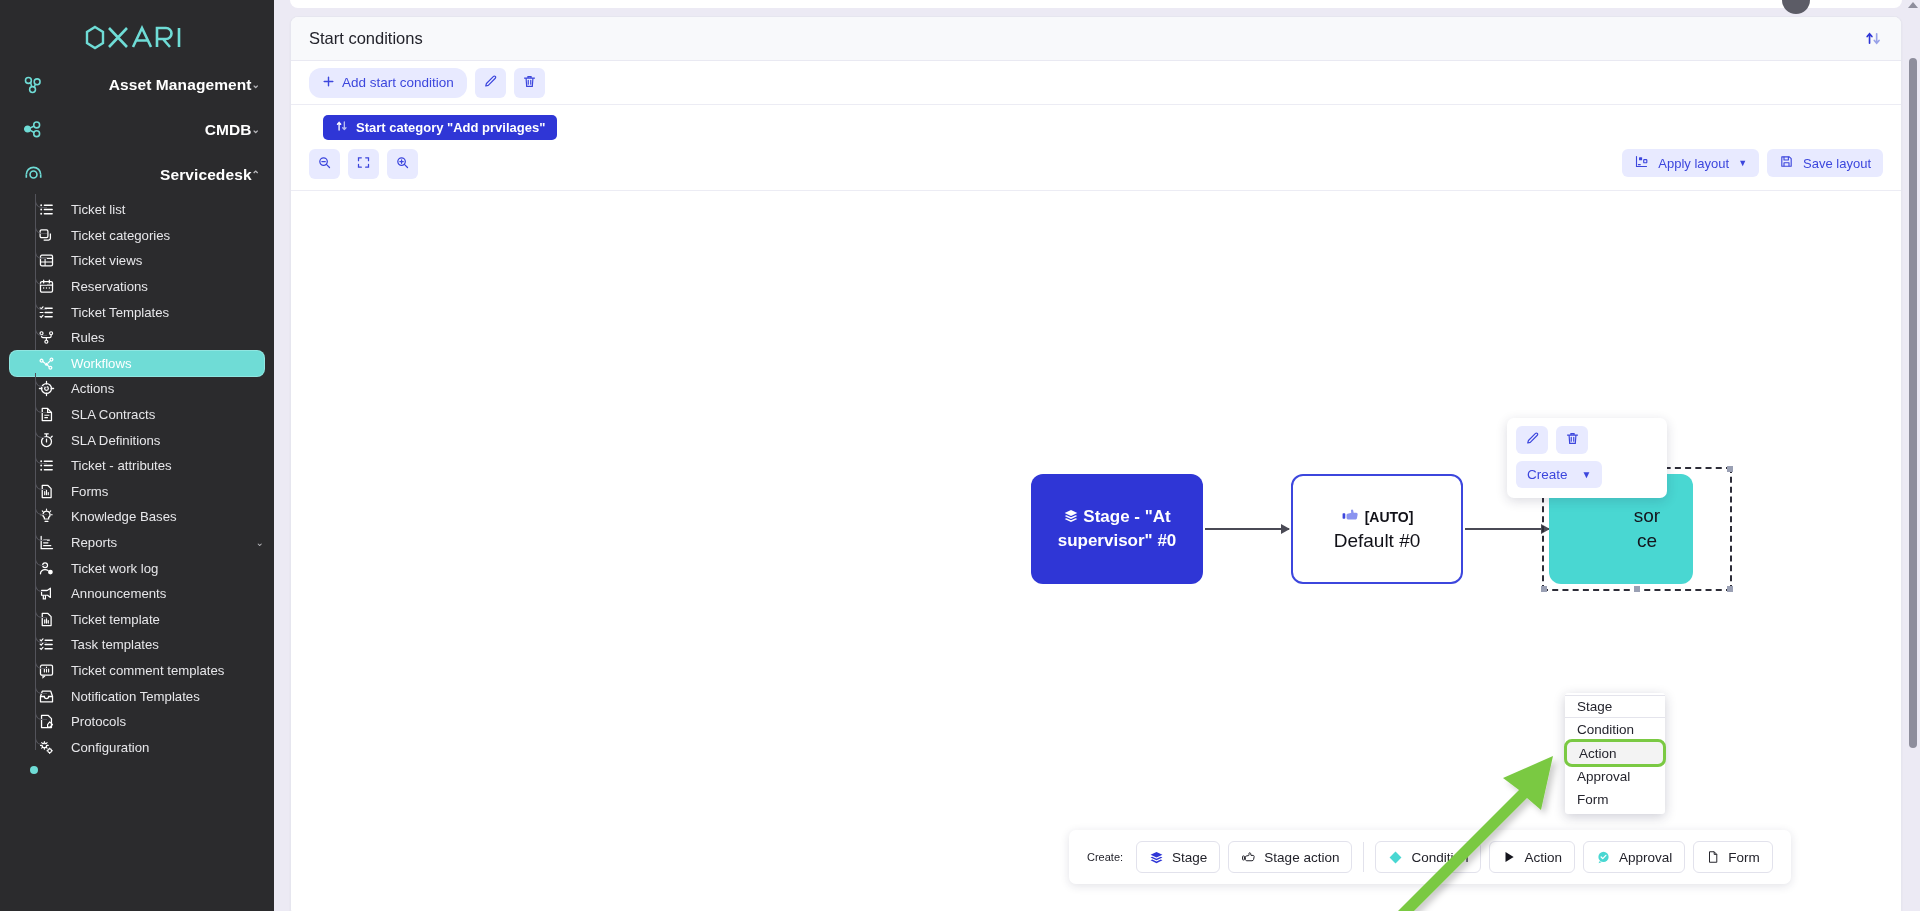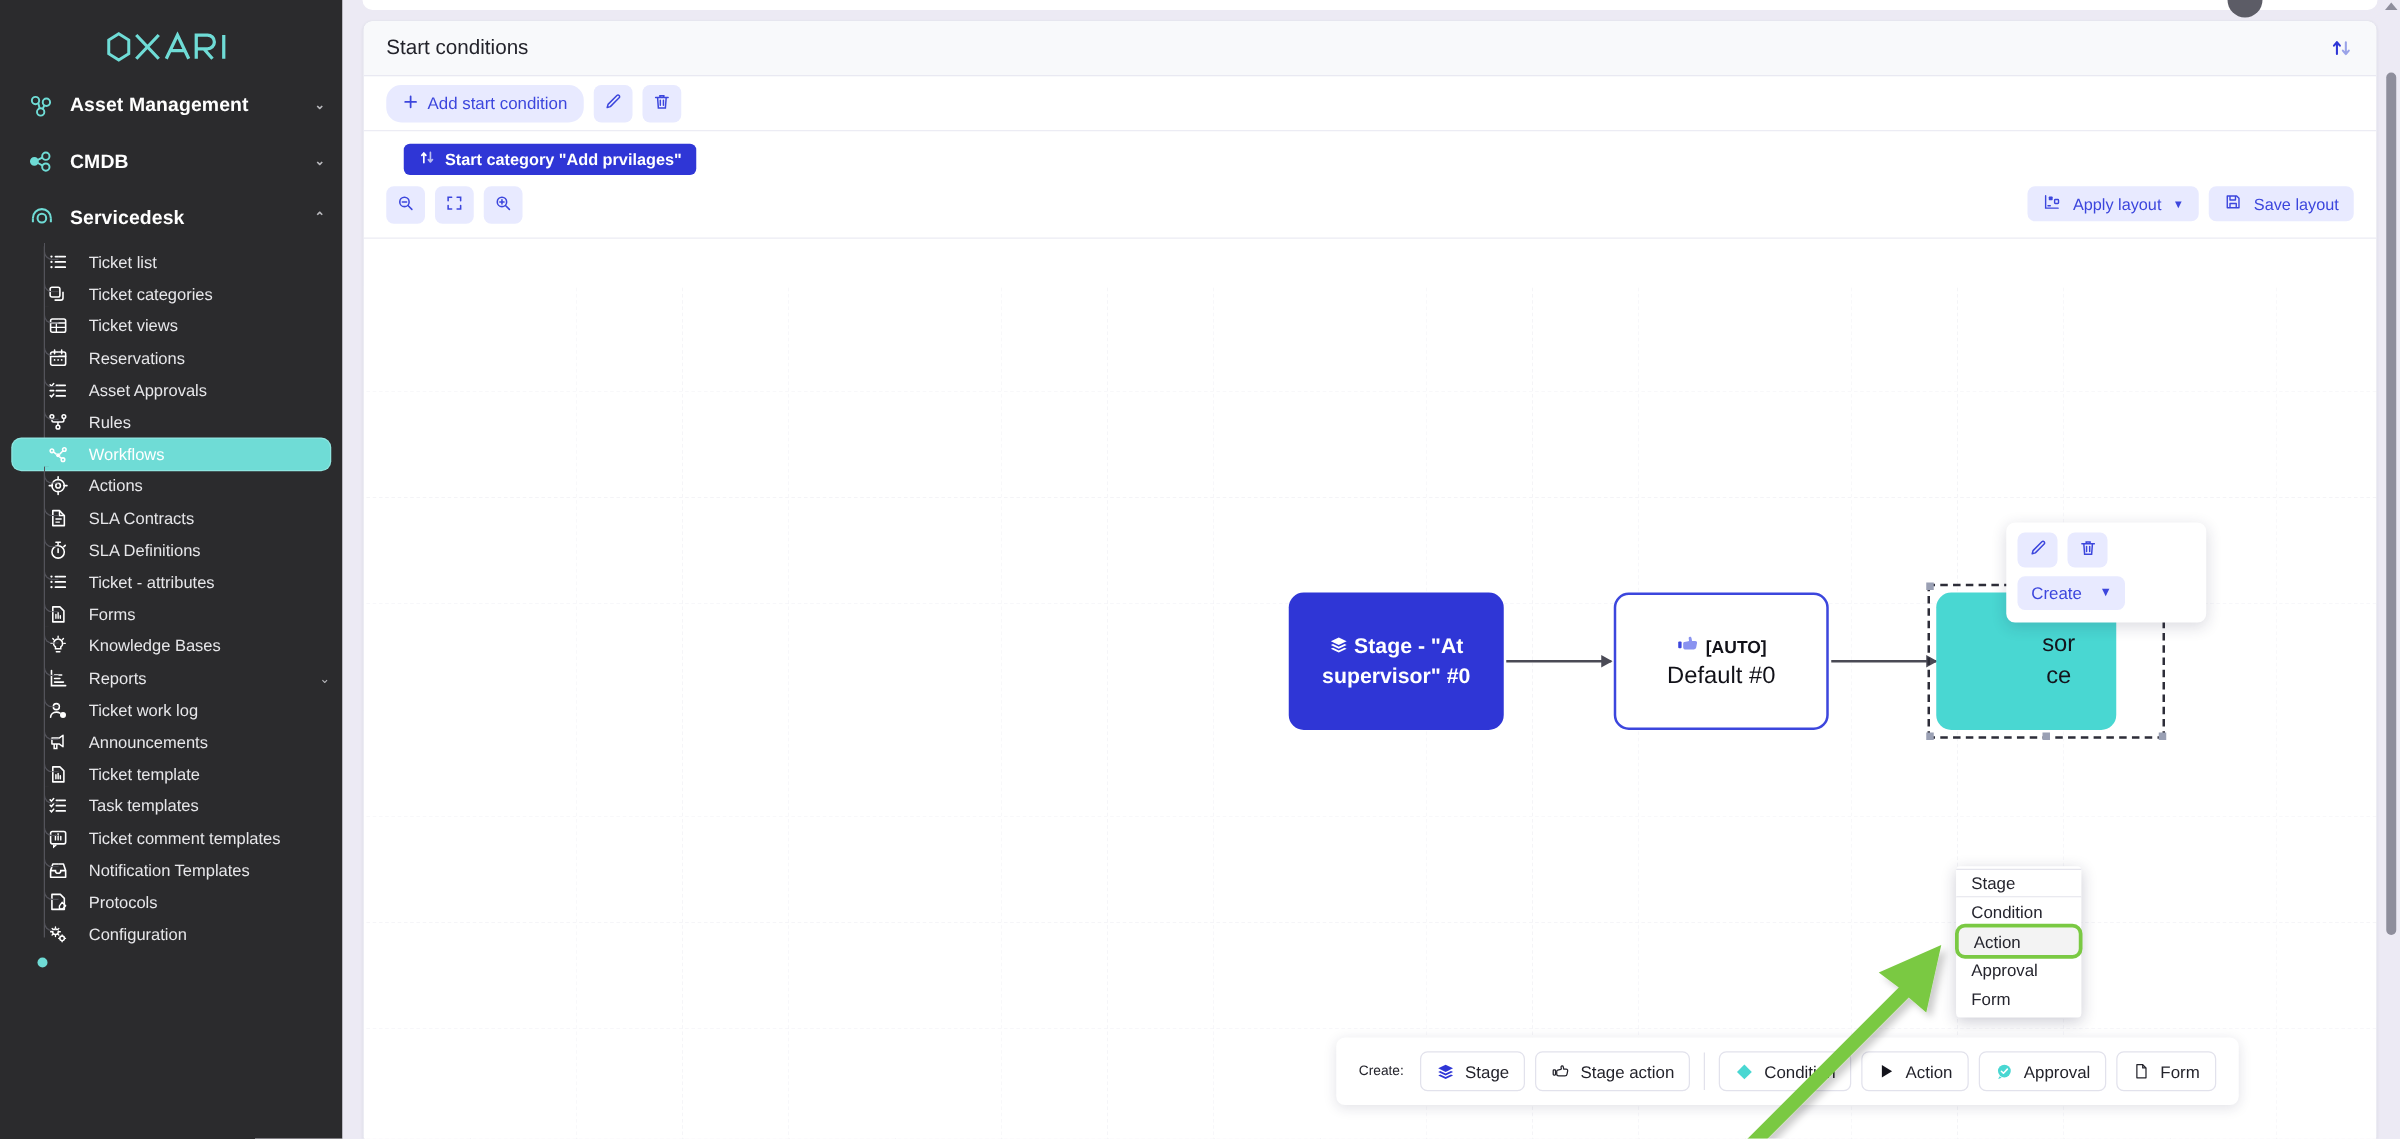--- a/index.html
+++ b/index.html
@@ -25,21 +25,21 @@
     padding-top: 14px;
   }
   .brand svg { display: block; }
   .nav-group {
     display: flex; align-items: center;
     height: 45px; padding-left: 22px; padding-right: 14px;
     color: #ffffff; font-size: 15.5px; font-weight: 700;
     cursor: pointer; position: relative;
   }
   .nav-group .gicon { width: 34px; flex: 0 0 34px; display: flex; align-items: center; }
-  .nav-group .glabel { flex: 1; letter-spacing: .1px; }
+  .nav-group .glabel { flex: 1; letter-spacing: .1px; text-align: right; }
   .nav-group .caret { color: #b9b9bd; font-size: 10px; line-height: 1; }
 
   .sub-wrap { position: relative; }
   .sub-wrap::before {
     content: ""; position: absolute; left: 35px; top: 0; bottom: 10px;
     width: 1px; background: #53535a;
   }
   .nav-item {
     display: flex; align-items: center;
     height: 25.6px; margin: 0 10px; padding-left: 28px;
@@ -177,21 +177,21 @@
   .handle { position:absolute; width:6px; height:6px; background:#9aa0b4; }
   .edge { position: absolute; height: 2px; background: #4a4a55; z-index: 1; }
   .edge::after {
     content: ""; position: absolute; right: -1px; top: -4px;
     border-left: 9px solid #4a4a55;
     border-top: 5px solid transparent; border-bottom: 5px solid transparent;
   }
 
   
   .node-pop {
-    position: absolute; left: 1314px; top: 190px; width: 160px;
+    position: absolute; left: 1216px; top: 190px; width: 160px;
     background: #ffffff; border-radius: 7px;
     box-shadow: 0 3px 12px rgba(30,30,70,.16);
     padding: 8px 9px 10px 9px; z-index: 10;
   }
   .node-pop .prow { display: flex; gap: 8px; margin-bottom: 7px; }
   .pop-ibtn {
     background: #e8eaff; color: #3c46dd; border: none; border-radius: 6px;
     width: 32px; height: 28px; display: inline-flex;
     align-items: center; justify-content: center; cursor: pointer;
   }
@@ -349,21 +349,21 @@
             <span class="slabel">Reservations</span>
           </div>
           <div class="nav-item">
             <span class="sicon">
               <svg width="17" height="17" viewBox="0 0 24 24" fill="none">
                 <path d="M10 6h10M10 12h10M10 18h10" stroke="currentColor" stroke-width="1.9" stroke-linecap="round"></path>
                 <path d="M3 5.5 4.5 7 7 4" stroke="currentColor" stroke-width="1.7" fill="none" stroke-linecap="round"></path>
                 <path d="M3 12h4M3 17.5 4.5 19 7 16" stroke="currentColor" stroke-width="1.7" fill="none" stroke-linecap="round"></path>
               </svg>
             </span>
-            <span class="slabel">Asset Approvals</span>
+            <span class="slabel">Ticket Templates</span>
           </div>
           <div class="nav-item">
             <span class="sicon">
               <svg width="17" height="17" viewBox="0 0 24 24" fill="none">
                 <circle cx="5" cy="6" r="2.1" stroke="currentColor" stroke-width="1.7" fill="none"></circle>
                 <circle cx="18.5" cy="6" r="2.1" stroke="currentColor" stroke-width="1.7" fill="none"></circle>
                 <circle cx="11.8" cy="18" r="2.1" stroke="currentColor" stroke-width="1.7" fill="none"></circle>
                 <path d="M5 8.2v2a2 2 0 0 0 2 2h9.5a2 2 0 0 0 2-2v-2M11.8 12.2v3.7" stroke="currentColor" stroke-width="1.7" fill="none"></path>
               </svg>
             </span>

